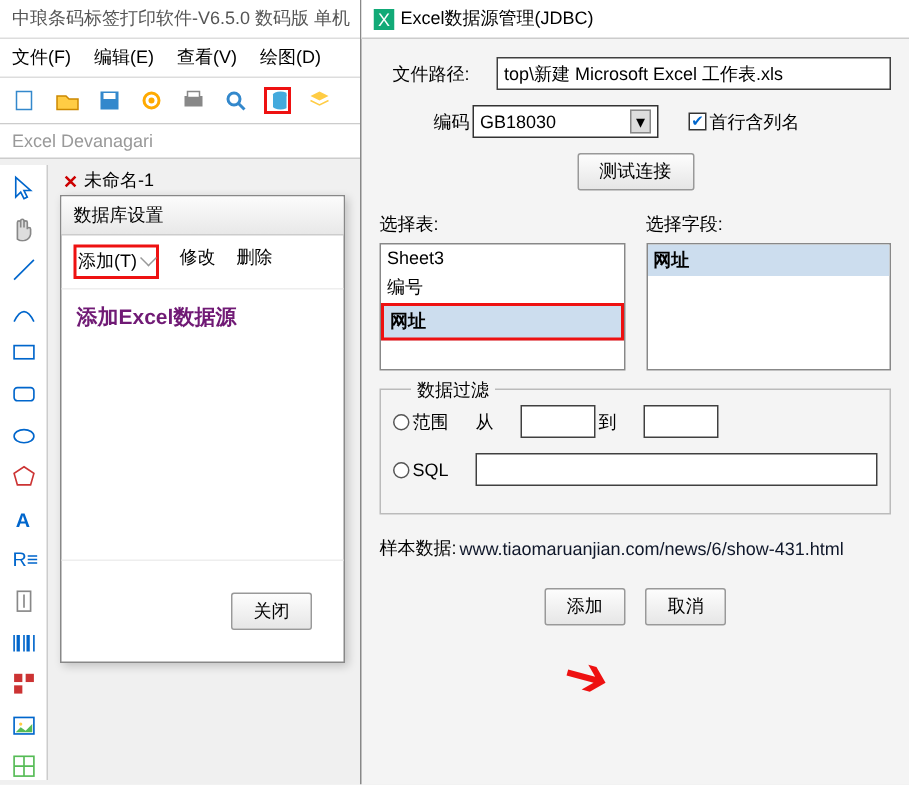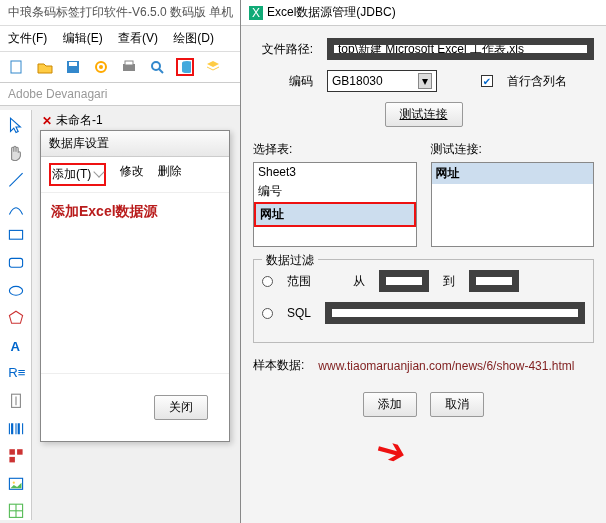--- a/index.html
+++ b/index.html
@@ -19,49 +19,49 @@
 .sidebar { position: absolute; left: 0; top: 110px; width: 32px; background: #fff; height: 410px; border-right: 1px solid #ccc; display: flex; flex-direction: column; align-items: center; padding-top: 6px; gap: 10px; }
 .side-icon { width: 18px; height: 18px; cursor: pointer; }
 
 .doc-tab { position: absolute; left: 42px; top: 112px; display:flex; align-items:center; gap:4px; }
 .doc-tab .x { color:#c00; font-weight:bold; }
 
 .db-panel { position: absolute; left: 40px; top: 130px; width: 190px; background: #fff; border: 1px solid #888; box-shadow: 2px 2px 6px rgba(0,0,0,.2); }
 .db-title { background: linear-gradient(#fcfcfc,#e8e8e8); padding: 4px 8px; border-bottom: 1px solid #ccc; }
 .db-actions { padding: 6px 8px; display: flex; gap: 14px; border-bottom: 1px solid #eee; }
 .db-body { padding: 10px; height: 180px; position: relative; }
-.db-hint { color: #b91c1c; font-size: 14px; font-weight: bold; }
+.db-hint { color: #701a75; font-size: 14px; font-weight: bold; }
 .db-footer { padding: 21px; text-align: right; border-top: 1px solid #eee; }
 .btn { background: linear-gradient(#fdfdfd,#e6e6e6); border: 1px solid #999; padding: 3px 14px; cursor: pointer; border-radius: 2px; }
 
 .dialog { position: absolute; left: 240px; top: 0; width: 366px; height: 523px; background: #f4f4f4; border-left: 1px solid #888; }
 .dlg-title { background: #fff; padding: 4px 8px; border-bottom: 1px solid #ccc; display:flex; align-items:center; gap:4px; }
 .dlg-body { padding: 12px; }
-.row { display: flex; align-items: center; margin-bottom: 10px; gap: 14px; }
+.row { display: flex; align-items: center; margin-bottom: 10px; gap: 2px; }
 .label { width: 60px; text-align: right; }
-.input { border: 7px solid #404040; background: #fff; padding: 2px 4px; height: 22px; }
+.input { border: 1px solid #404040; background: #fff; padding: 2px 4px; height: 22px; margin-left: 16px; }
 .select { border: 1px solid #333; background: #fff; padding: 2px 4px; height: 22px; display:flex; align-items:center; justify-content:space-between; gap:8px; }
 .chk { width: 12px; height: 12px; border: 1px solid #333; display: inline-flex; align-items: center; justify-content: center; font-size: 10px; color: #06c; background:#fff; }
 
-.test-btn { display: block; margin: 0 auto 14px; text-decoration: underline; }
+.test-btn { display: block; margin: 0 auto 14px; }
 .cols { display: flex; gap: 14px; align-items: flex-end; }
 .col { flex: 1; }
 .col-label { margin-bottom: 4px; }
 .listbox { border: 1px solid #888; background: #fff; height: 85px; overflow: hidden; }
 .listbox div { padding: 2px 4px; }
 .selrow { background: #cde; font-weight: bold; }
 
 .group { border: 1px solid #bbb; margin-top: 12px; padding: 10px 8px 8px; position: relative; }
-.group-title { position: absolute; top: -8px; left: 8px; background: #f4f4f4; padding: 0 4px; }
+.group-title { position: absolute; top: -8px; left: 20px; background: #f4f4f4; padding: 0 4px; }
 .radio { width: 11px; height: 11px; border: 1px solid #555; border-radius: 50%; display:inline-block; vertical-align:middle; position:relative; background:#fff; }
 .radio.checked::after { content:""; position:absolute; left:2px; top:2px; width:5px; height:5px; background:#2a6; border-radius:50%; }
 .spin { width: 50px; }
 
 .sample { margin-top: 14px; }
-.link { color: #7f1d1d; }
+.link { color: #0f172a; }
 .arrow { position: absolute; left: 376px; top: 430px; font-size: 36px; color: #e11; transform: rotate(15deg); pointer-events:none; }
 .footer-btns { text-align: center; margin-top: 18px; }
 </style>
 </head>
 <body>
 
 <div class="main-title">中琅条码标签打印软件-V6.5.0 数码版 单机</div>
 
 <div class="menubar">
   <span>文件(F)</span>
@@ -113,21 +113,21 @@
     </span>
   <span class="tb-icon">
       <svg width="16" height="16">
         <path d="M8 2l6 3-6 3-6-3z" fill="#fc4"></path>
         <path d="M2 8l6 3 6-3" fill="none" stroke="#fc4"></path>
       </svg>
     </span>
 </div>
 
 <div class="font-row">
-  <span>Adobe Devanagari</span>
+  <span>Excel Devanagari</span>
   <span style="flex:1"></span>
     <span class="dd"></span>
 </div>
 
 <div class="sidebar">
   <svg class="side-icon" viewBox="0 0 16 16">
       <path d="M3 2l0 12 3-3 2 4 2-1-2-4 4 0z" fill="#fff" stroke="#06c"></path>
     </svg>
   <svg class="side-icon" viewBox="0 0 16 16">
       <path d="M4 8V4a1 1 0 012 0v3V3a1 1 0 012 0v4V4a1 1 0 012 0v4a1 1 0 012 0v3a5 5 0 01-8 3z" fill="#ddd" stroke="#888"></path>
@@ -208,41 +208,41 @@
       </svg>
     <span>Excel数据源管理(JDBC)</span>
   </div>
   <div class="dlg-body">
     <div class="row">
       <span class="label">文件路径:</span>
       <input class="input" style="flex: 1 1 0%;" value="top\新建 Microsoft Excel 工作表.xls">
     </div>
     <div class="row">
       <span class="label">编码</span>
-      <span class="select" style="width:110px">
+      <span class="select" style="width:124px">
           <span>GB18030</span>
           <span style="background:#ddd;border:1px solid #888;padding:0 3px">▾</span>
         </span>
       <span style="width:16px"></span>
       <span class="chk">✔</span>
       <span>首行含列名</span>
     </div>
     <button class="btn red-box test-btn">测试连接</button>
 
     <div class="cols">
       <div class="col">
         <div class="col-label">选择表:</div>
         <div class="listbox">
           <div>Sheet3</div>
           <div>编号</div>
           <div class="selrow red-box">网址</div>
         </div>
       </div>
       <div class="col">
-        <div class="col-label">测试连接:</div>
+        <div class="col-label">选择字段:</div>
         <div class="listbox">
           <div class="selrow">网址</div>
         </div>
       </div>
     </div>
 
     <div class="group">
       <span class="group-title">数据过滤</span>
       <div class="row">
         <span class="radio"></span>

